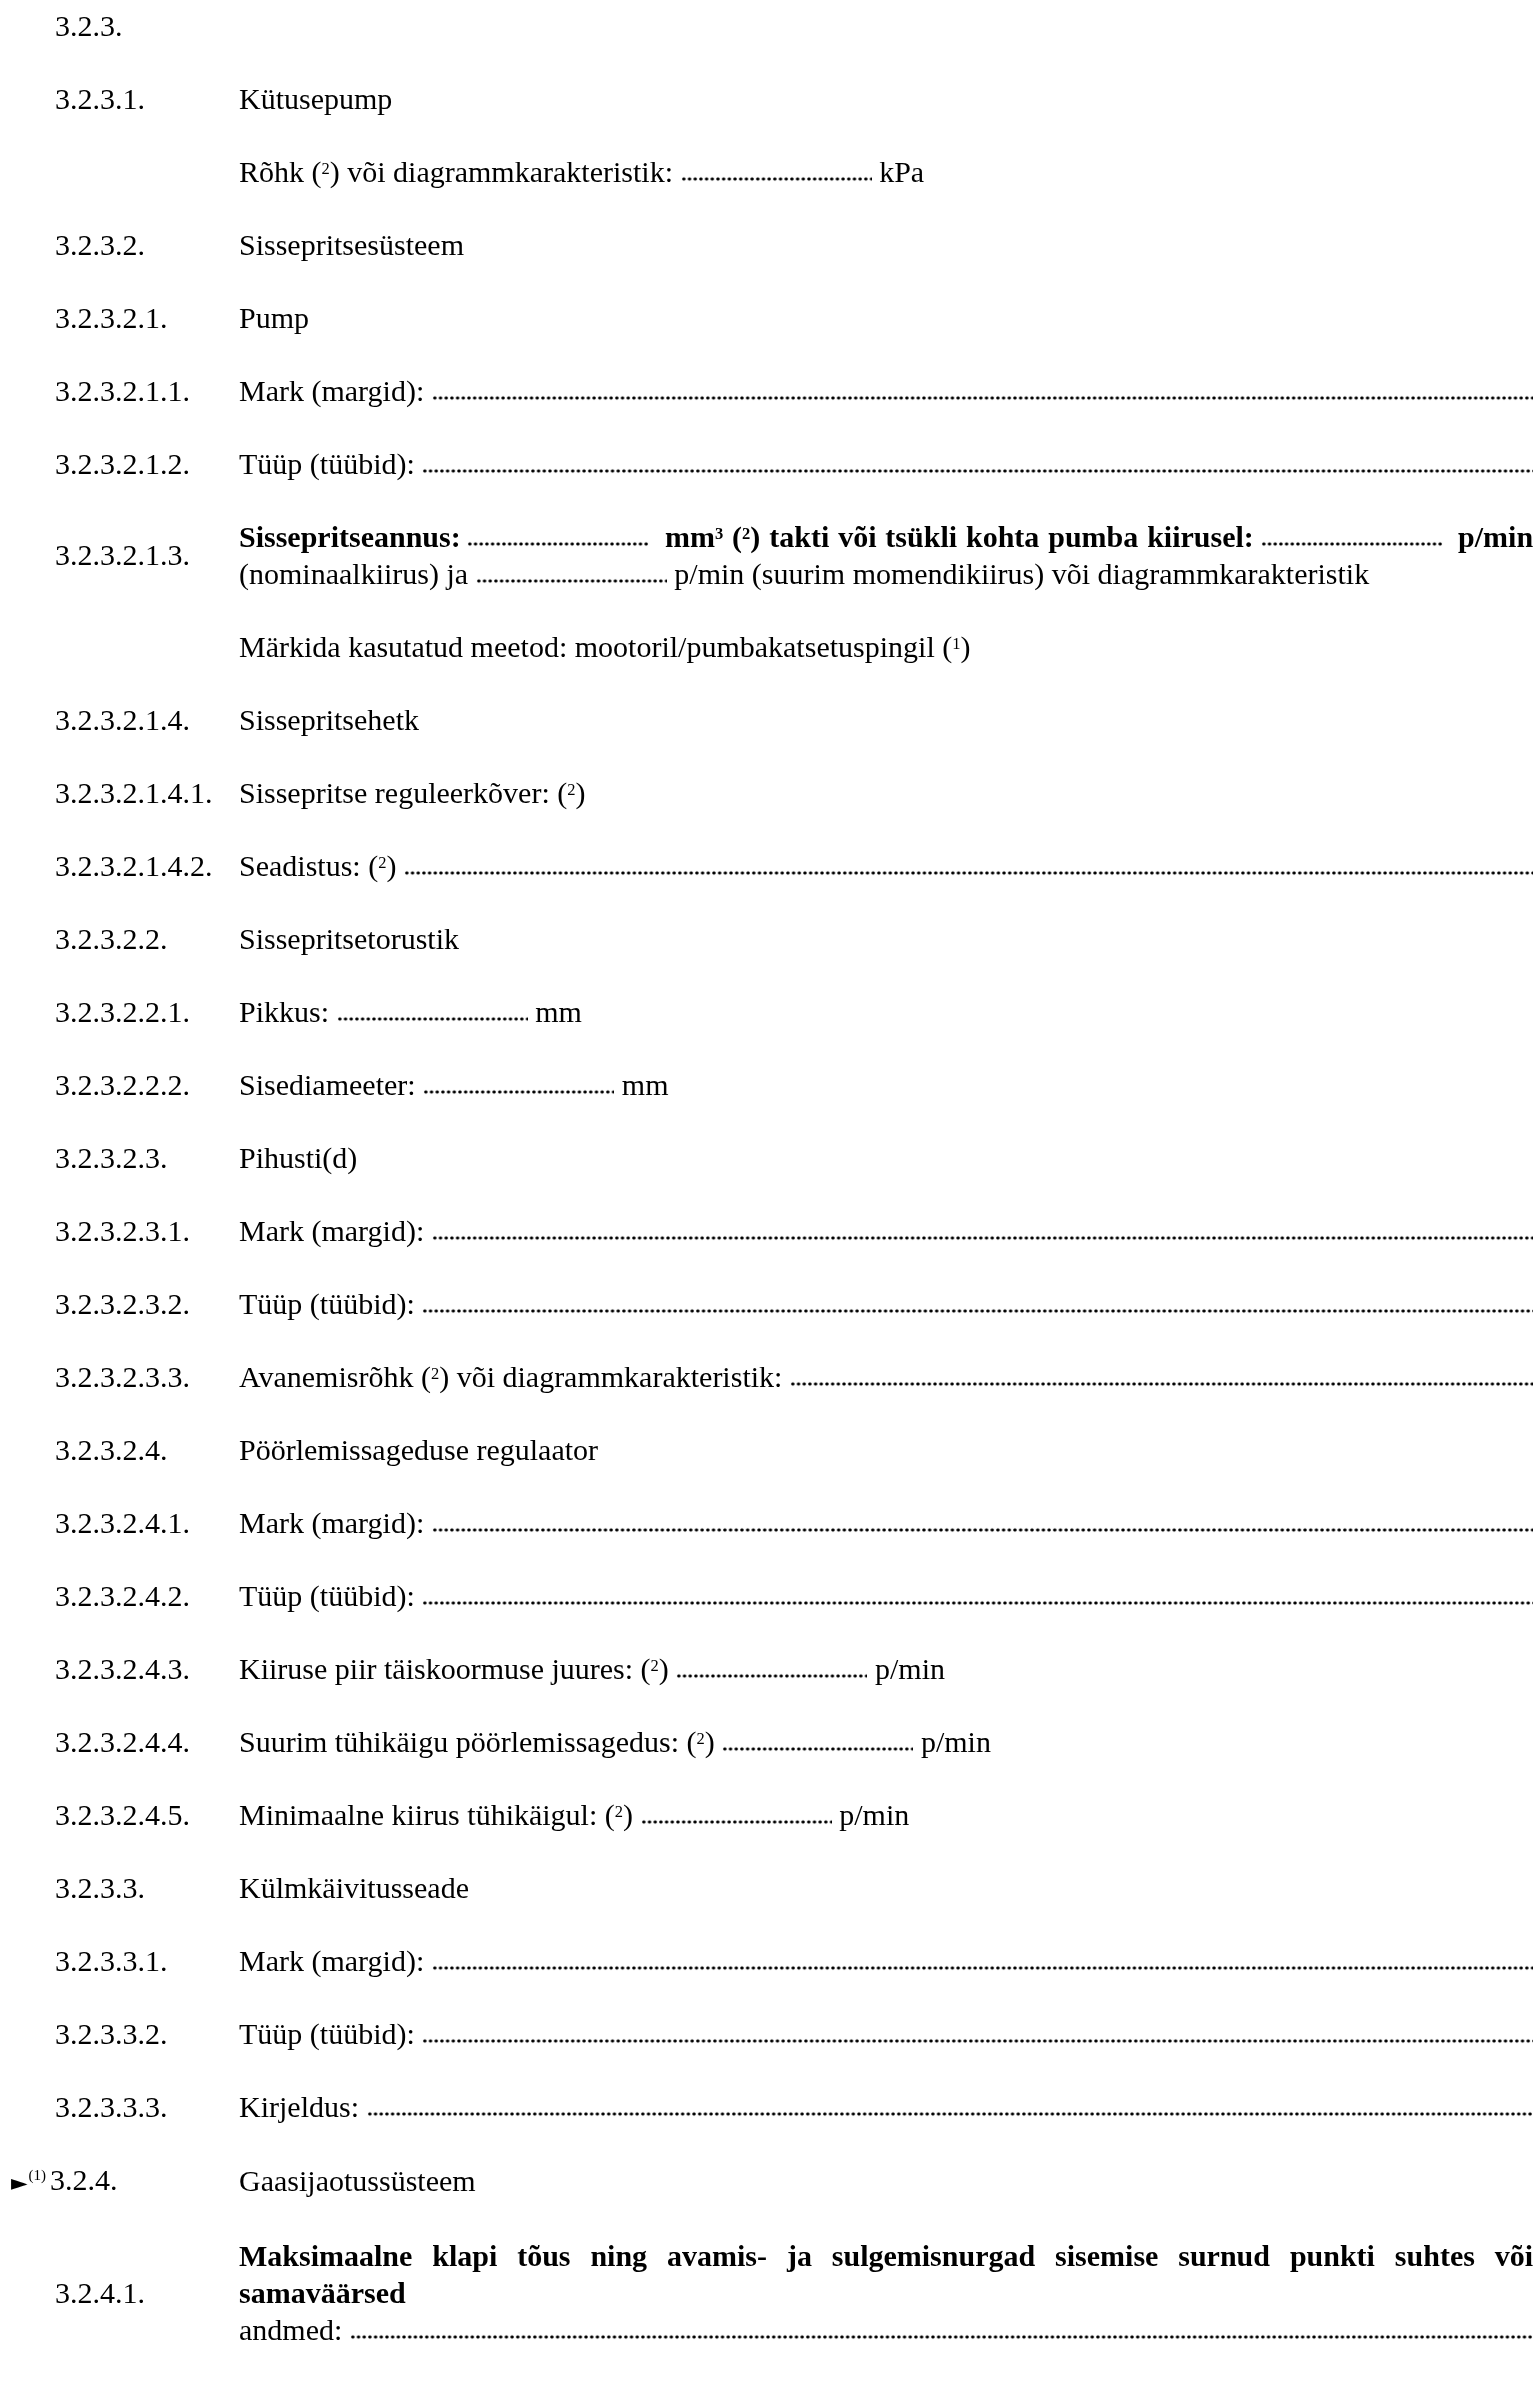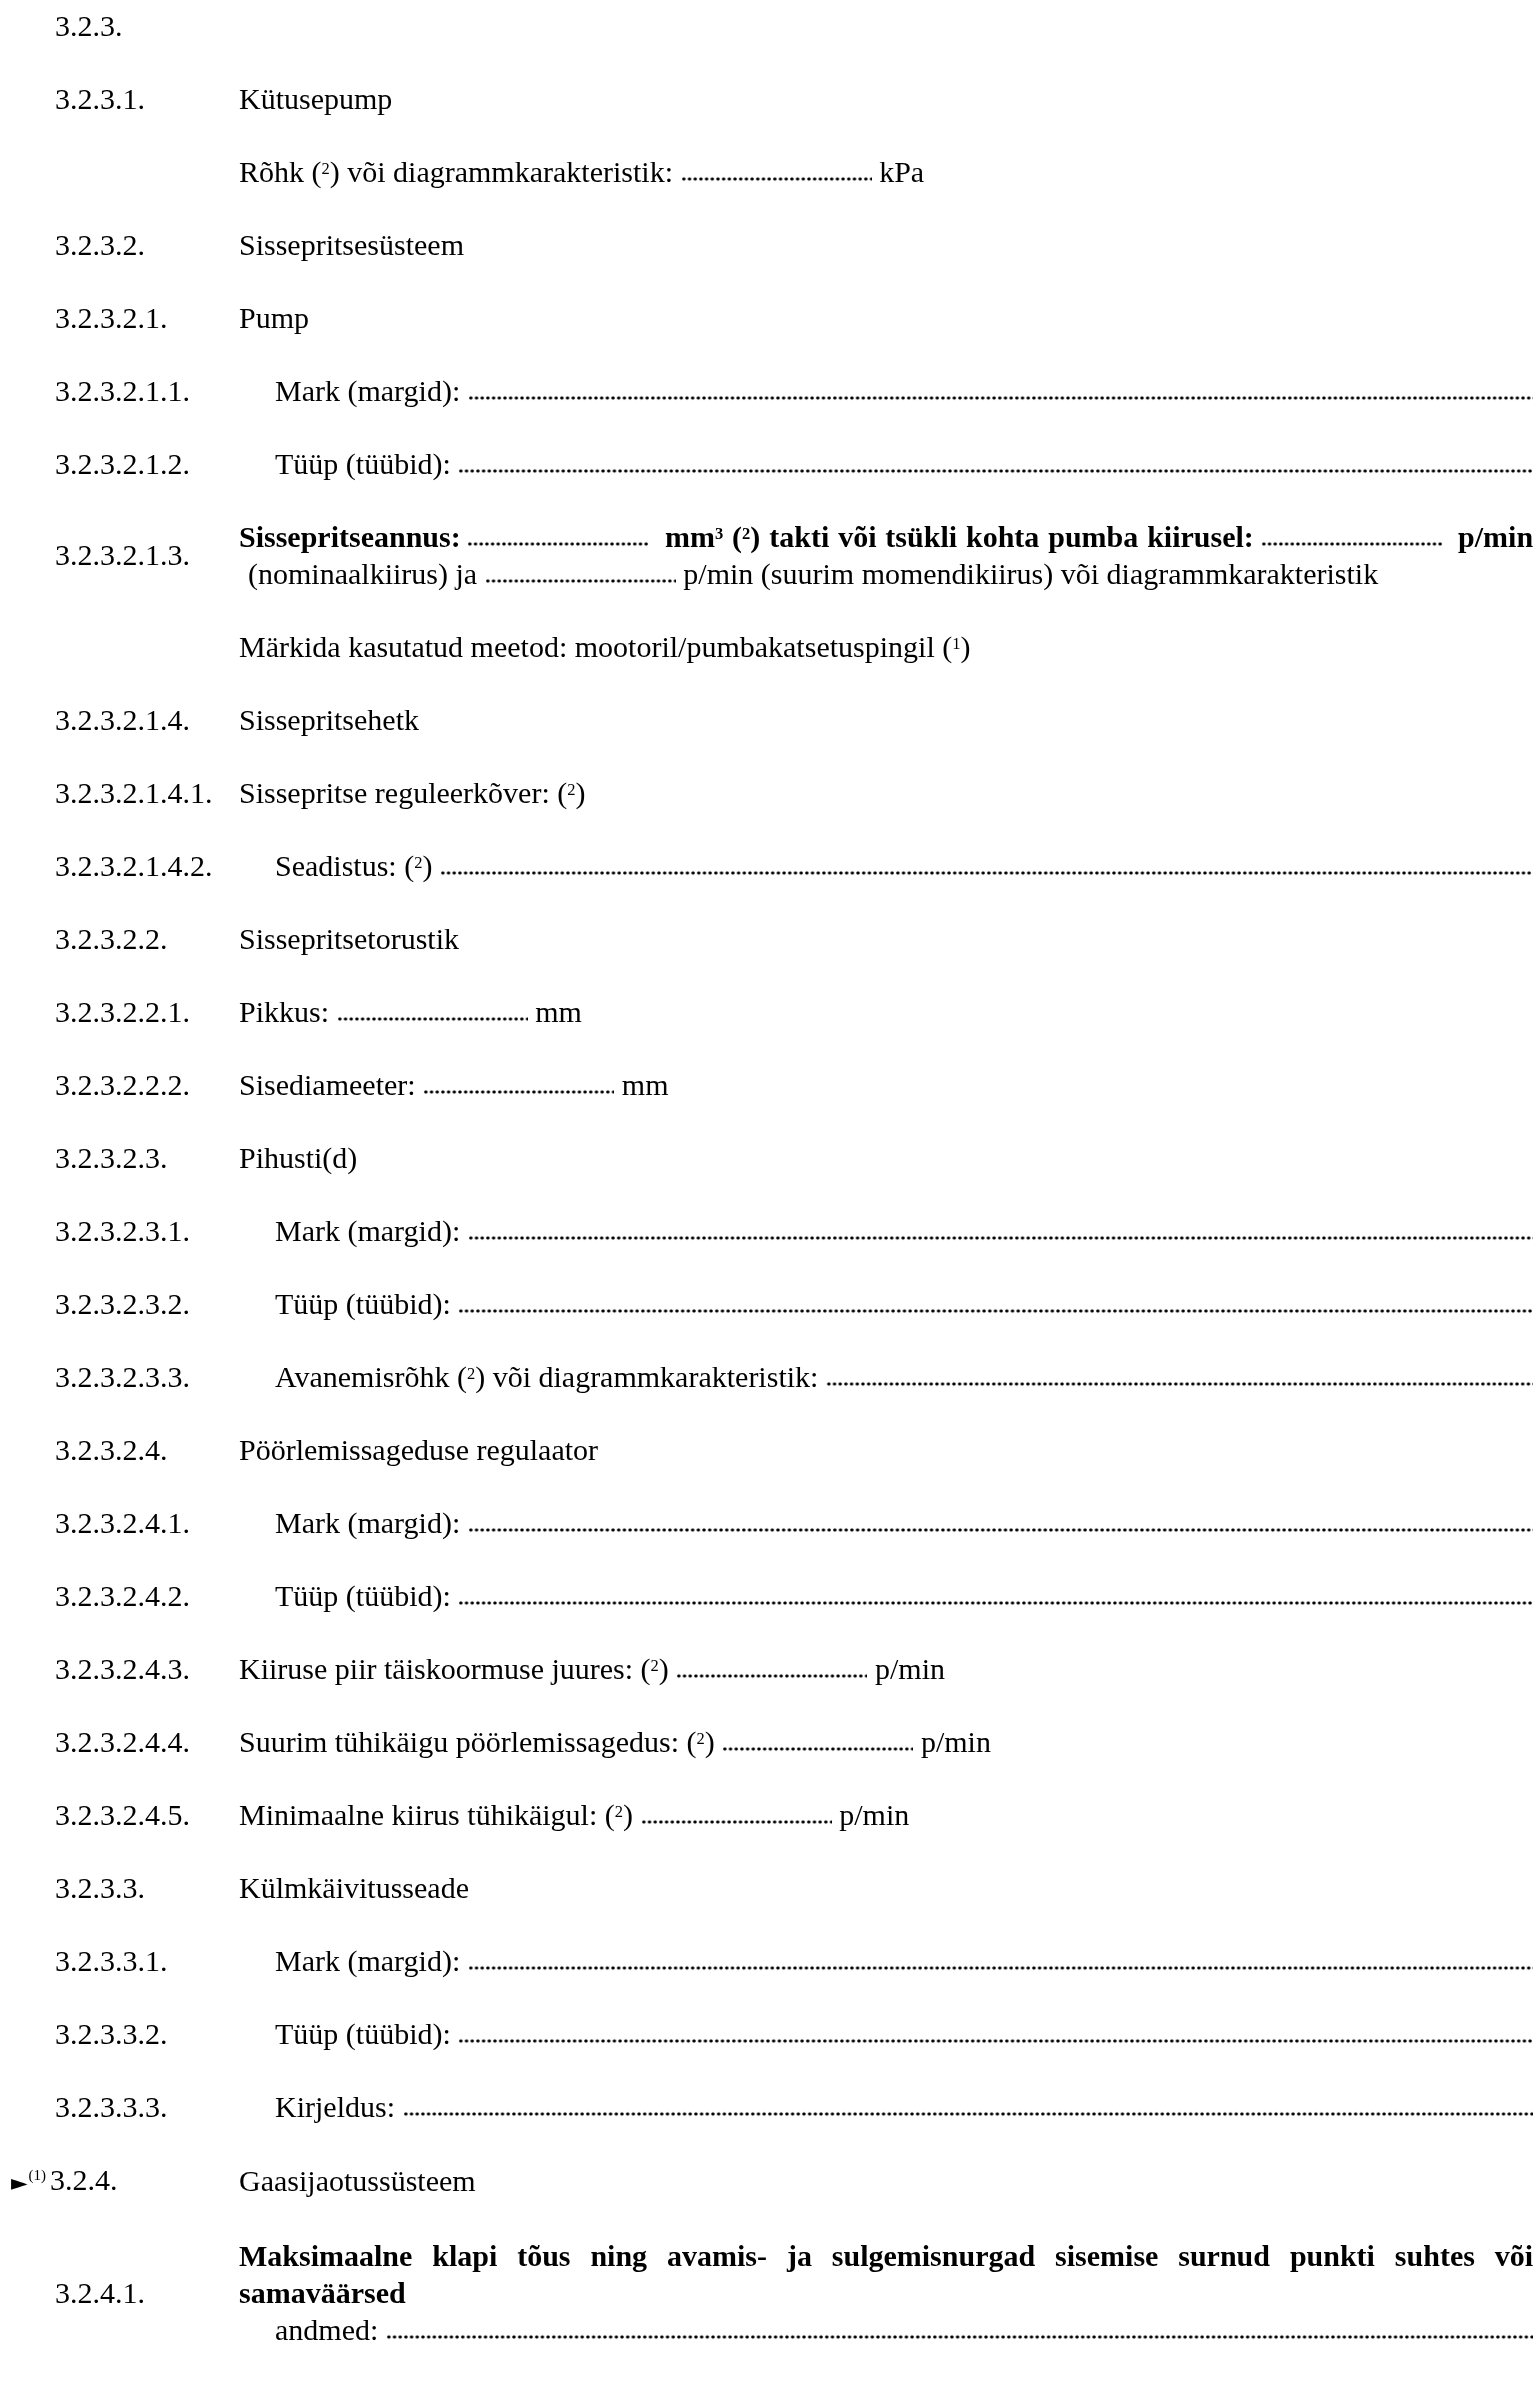--- a/index.html
+++ b/index.html
@@ -7,31 +7,31 @@
     position:relative; width:1535px; height:2399px; overflow:hidden;
     background:#ffffff; color:#000000;
     font-family:"Liberation Serif","DejaVu Serif",serif;
     font-size:30px;
   }
   .content { padding:6.7px 1.9px 0 55px; }
   .row { display:flex; align-items:center; line-height:37px; margin-bottom:36px; }
   .num { flex:0 0 184px; white-space:nowrap; }
   .txt { flex:1 1 auto; min-width:0; }
   .fline { display:flex; align-items:baseline; }
-  .fline .lbl { white-space:nowrap;margin-left:36px; }
+  .fline .lbl { white-space:nowrap; }
   .dots {
     display:inline-block; height:5.7px;
     background-image:radial-gradient(circle, #000 1.4px, rgba(0,0,0,0) 1.8px);
     background-size:5.7px 5.7px; background-repeat:repeat-x; background-position:0 100%;
   }
   .dots-u { width:191px; margin:0 7.6px; }
   .dots-j { width:182px; margin:0 6.7px; }
   .dots-fill { flex:1 1 auto; margin-left:7.6px; }
   .jline { text-align:justify; text-align-last:justify;font-weight:bold; }
-  .l2 { white-space:nowrap;margin-left:9px; }
+  .l2 { white-space:nowrap; }
   sup { font-size:0.55em; vertical-align:0.5em; line-height:0; }
   .msup { font-size:0.5em; vertical-align:0.62em; margin:0 3.8px 0 1px; }
   .tri { font-family:"DejaVu Sans",sans-serif; font-size:0.72em; }
   .tri-start { margin-left:-44px; }
   .tri-end { margin-left:4.8px; }
 </style>
 </head>
 <body>
 
 <div class="page">

